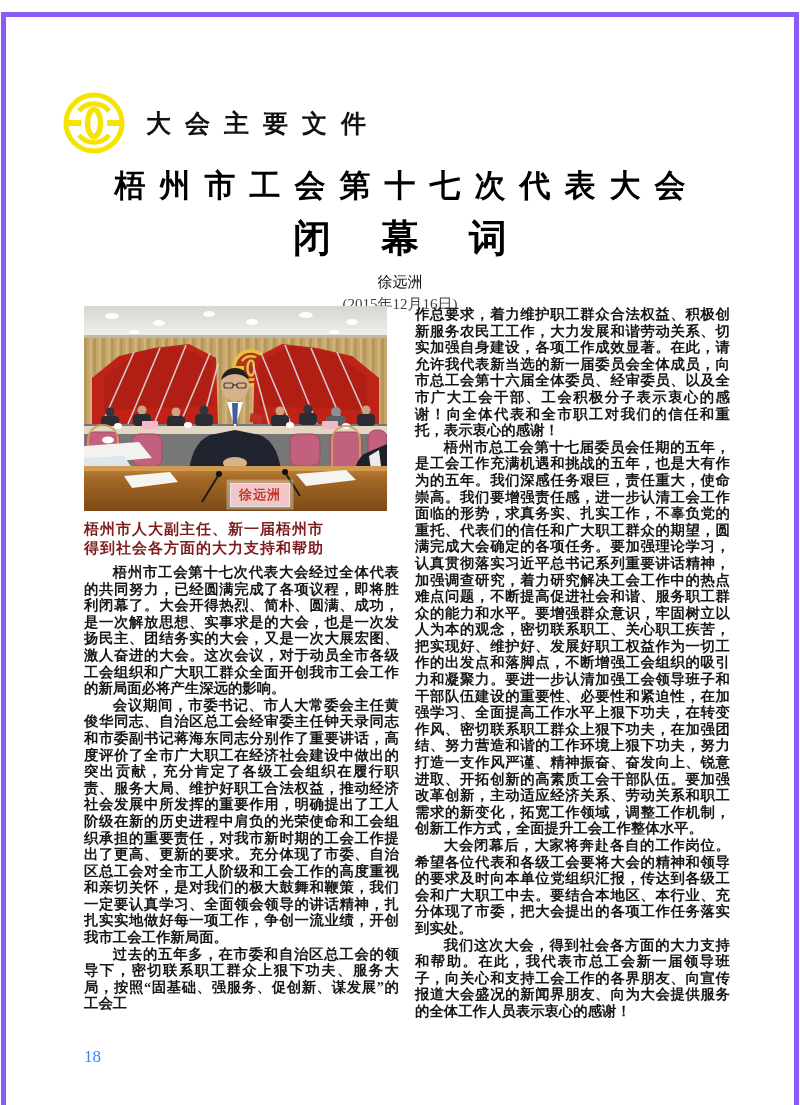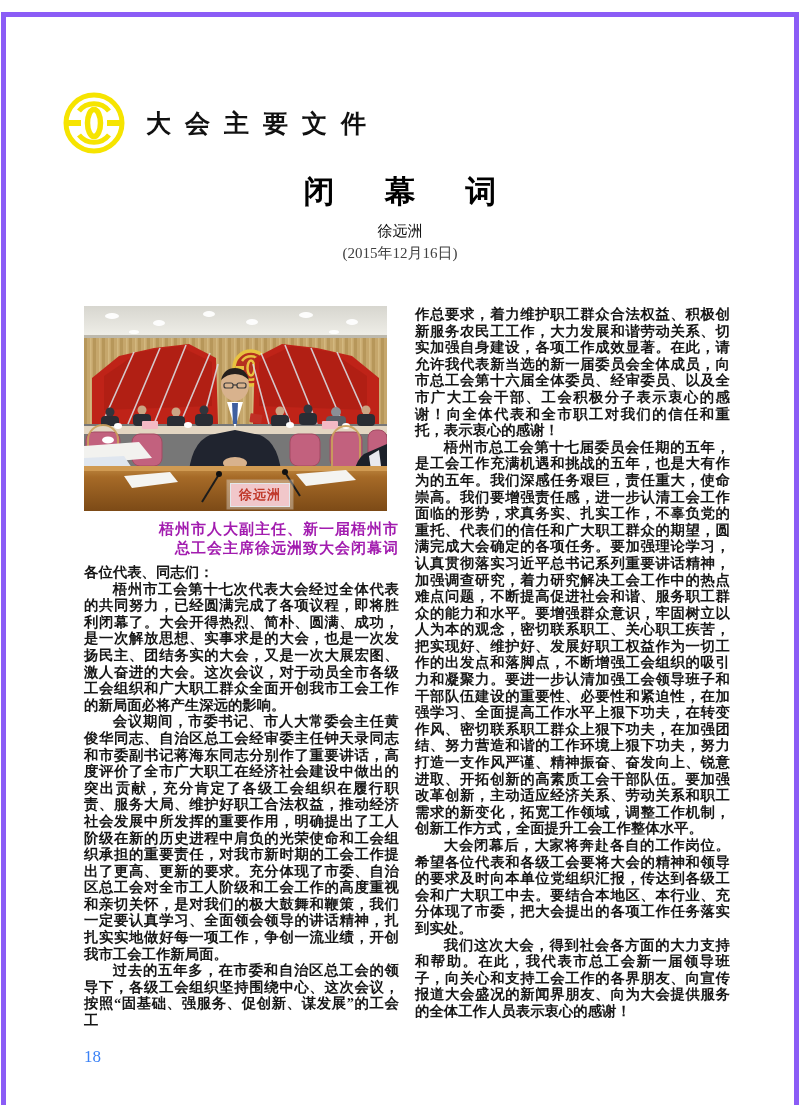--- a/index.html
+++ b/index.html
@@ -21,21 +21,21 @@
 
   
   .title-block { position:absolute; top:148px; left:0; width:100%; text-align:center; }
   .title-line1 {
     font-family:"Liberation Sans","DejaVu Sans",sans-serif;
     font-weight:bold; font-size:31px; letter-spacing:14px; display:inline-block; margin-right:-14px;
     color:#000;
   }
   .title-line2 {
     font-family:Liberation Serif, serif;
-    font-weight:bold; font-size:31px; letter-spacing:50px; display:inline-block; margin-right:-50px;
+    font-weight:bold; font-size:38px; letter-spacing:50px; display:inline-block; margin-right:-50px;
     margin-top:6px; color:#000;
   }
   .title-author { font-size:15px; margin-top:9px; color:#111; }
   .title-date { font-size:15px; margin-top:3px; color:#404040; }
 
   
   .content { position:absolute; top:289px; left:78px; width:646px; display:flex; gap:16px; }
   .col { width:315px; }
   .col p {
     text-align:justify; font-size:14.4px; line-height:16.6px;
@@ -50,22 +50,22 @@
   .photo-wrap svg { display:block; }
   .name-plate-text {
     position:absolute; left:146px; top:177px; width:60px; height:24px;
     background:#f1c7ca; border:1px solid #e3e8ec;
     font-family:"Liberation Sans","DejaVu Sans",sans-serif;
     font-weight:bold; font-size:13px; line-height:22px; text-align:center;
     color:#c0392b; letter-spacing:1px;
   }
   .photo-caption {
     font-family:"Liberation Sans","DejaVu Sans",sans-serif;
-    font-weight:bold; font-size:15px; line-height:19px; text-align:right;
-    letter-spacing:1px; color:#a21caf; margin-bottom:7px;
+    font-weight:bold; font-size:15px; line-height:19px; text-align:left;
+    letter-spacing:1px; color:#7f1d1d; margin-bottom:7px;
   }
 
   
   .page-number { position:absolute; left:78px; top:1030px; font-size:17px; color:#3b82f6; }
 </style>
 </head>
 <body>
 
 <div class="page">
 
@@ -79,20 +79,21 @@
           <ellipse cx="32" cy="32" rx="6.5" ry="13.5" stroke-width="5.5"></ellipse>
           <rect x="2" y="29" width="17" height="6" fill="#f6e400" stroke="none"></rect>
           <rect x="45" y="29" width="17" height="6" fill="#f6e400" stroke="none"></rect>
         </g>
       </svg>
     </span>
     <span class="section-label">大会主要文件</span>
   </div>
 
   <div class="title-block">
+    <div><span class="title-line1">梧州市工会第十七次代表大会</span></div>
     <div><span class="title-line2">闭幕词</span></div>
     <div class="title-author">徐远洲</div>
     <div class="title-date">(2015年12月16日)</div>
   </div>
 
   <div class="content">
 
     <div class="col">
 
       <div class="photo-wrap">
@@ -240,27 +241,26 @@
             <line x1="216" y1="190" x2="202" y2="168" stroke="#1c1c1c" stroke-width="2"></line>
             <circle cx="201" cy="166" r="3" fill="#111"></circle>
             <rect x="143" y="174" width="66" height="29" fill="#ffffff" opacity="0.35" stroke="#e8ecef" stroke-width="1"></rect>
           </g>
         </svg>
         <div class="name-plate-text">徐远洲</div>
       </div>
 
       <div class="photo-caption">
         <div>梧州市人大副主任、新一届梧州市</div>
-        <div>总工会主席徐远洲致大会闭幕词</div>
+        <div>得到社会各方面的大力支持和帮助</div>
       </div>
 
-      <p>各位代表、同志们：</p>
       <p class="indent">梧州市工会第十七次代表大会经过全体代表的共同努力，已经圆满完成了各项议程，即将胜利闭幕了。大会开得热烈、简朴、圆满、成功，是一次解放思想、实事求是的大会，也是一次发扬民主、团结务实的大会，又是一次大展宏图、激人奋进的大会。这次会议，对于动员全市各级工会组织和广大职工群众全面开创我市工会工作的新局面必将产生深远的影响。</p>
       <p class="indent">会议期间，市委书记、市人大常委会主任黄俊华同志、自治区总工会经审委主任钟天录同志和市委副书记蒋海东同志分别作了重要讲话，高度评价了全市广大职工在经济社会建设中做出的突出贡献，充分肯定了各级工会组织在履行职责、服务大局、维护好职工合法权益，推动经济社会发展中所发挥的重要作用，明确提出了工人阶级在新的历史进程中肩负的光荣使命和工会组织承担的重要责任，对我市新时期的工会工作提出了更高、更新的要求。充分体现了市委、自治区总工会对全市工人阶级和工会工作的高度重视和亲切关怀，是对我们的极大鼓舞和鞭策，我们一定要认真学习、全面领会领导的讲话精神，扎扎实实地做好每一项工作，争创一流业绩，开创我市工会工作新局面。</p>
-      <p class="indent">过去的五年多，在市委和自治区总工会的领导下，各级工会组织坚持围绕中心、这次会议，按照“固基础、强服务、促创新、谋发展”的工会工</p>
+      <p class="indent">过去的五年多，在市委和自治区总工会的领导下，密切联系职工群众上狠下功夫、服务大局，按照“固基础、强服务、促创新、谋发展”的工会工</p>
     </div>
 
     <div class="col">
       <p>作总要求，着力维护职工群众合法权益、积极创新服务农民工工作，大力发展和谐劳动关系、切实加强自身建设，各项工作成效显著。在此，请允许我代表新当选的新一届委员会全体成员，向市总工会第十六届全体委员、经审委员、以及全市广大工会干部、工会积极分子表示衷心的感谢！向全体代表和全市职工对我们的信任和重托，表示衷心的感谢！</p>
       <p class="indent">梧州市总工会第十七届委员会任期的五年，是工会工作充满机遇和挑战的五年，也是大有作为的五年。我们深感任务艰巨，责任重大，使命崇高。我们要增强责任感，进一步认清工会工作面临的形势，求真务实、扎实工作，不辜负党的重托、代表们的信任和广大职工群众的期望，圆满完成大会确定的各项任务。要加强理论学习，认真贯彻落实习近平总书记系列重要讲话精神，加强调查研究，着力研究解决工会工作中的热点难点问题，不断提高促进社会和谐、服务职工群众的能力和水平。要增强群众意识，牢固树立以人为本的观念，密切联系职工、关心职工疾苦，把实现好、维护好、发展好职工权益作为一切工作的出发点和落脚点，不断增强工会组织的吸引力和凝聚力。要进一步认清加强工会领导班子和干部队伍建设的重要性、必要性和紧迫性，在加强学习、全面提高工作水平上狠下功夫，在转变作风、密切联系职工群众上狠下功夫，在加强团结、努力营造和谐的工作环境上狠下功夫，努力打造一支作风严谨、精神振奋、奋发向上、锐意进取、开拓创新的高素质工会干部队伍。要加强改革创新，主动适应经济关系、劳动关系和职工需求的新变化，拓宽工作领域，调整工作机制，创新工作方式，全面提升工会工作整体水平。</p>
       <p class="indent">大会闭幕后，大家将奔赴各自的工作岗位。希望各位代表和各级工会要将大会的精神和领导的要求及时向本单位党组织汇报，传达到各级工会和广大职工中去。要结合本地区、本行业、充分体现了市委，把大会提出的各项工作任务落实到实处。</p>
       <p class="indent">我们这次大会，得到社会各方面的大力支持和帮助。在此，我代表市总工会新一届领导班子，向关心和支持工会工作的各界朋友、向宣传报道大会盛况的新闻界朋友、向为大会提供服务的全体工作人员表示衷心的感谢！</p>
     </div>
   </div>
 

